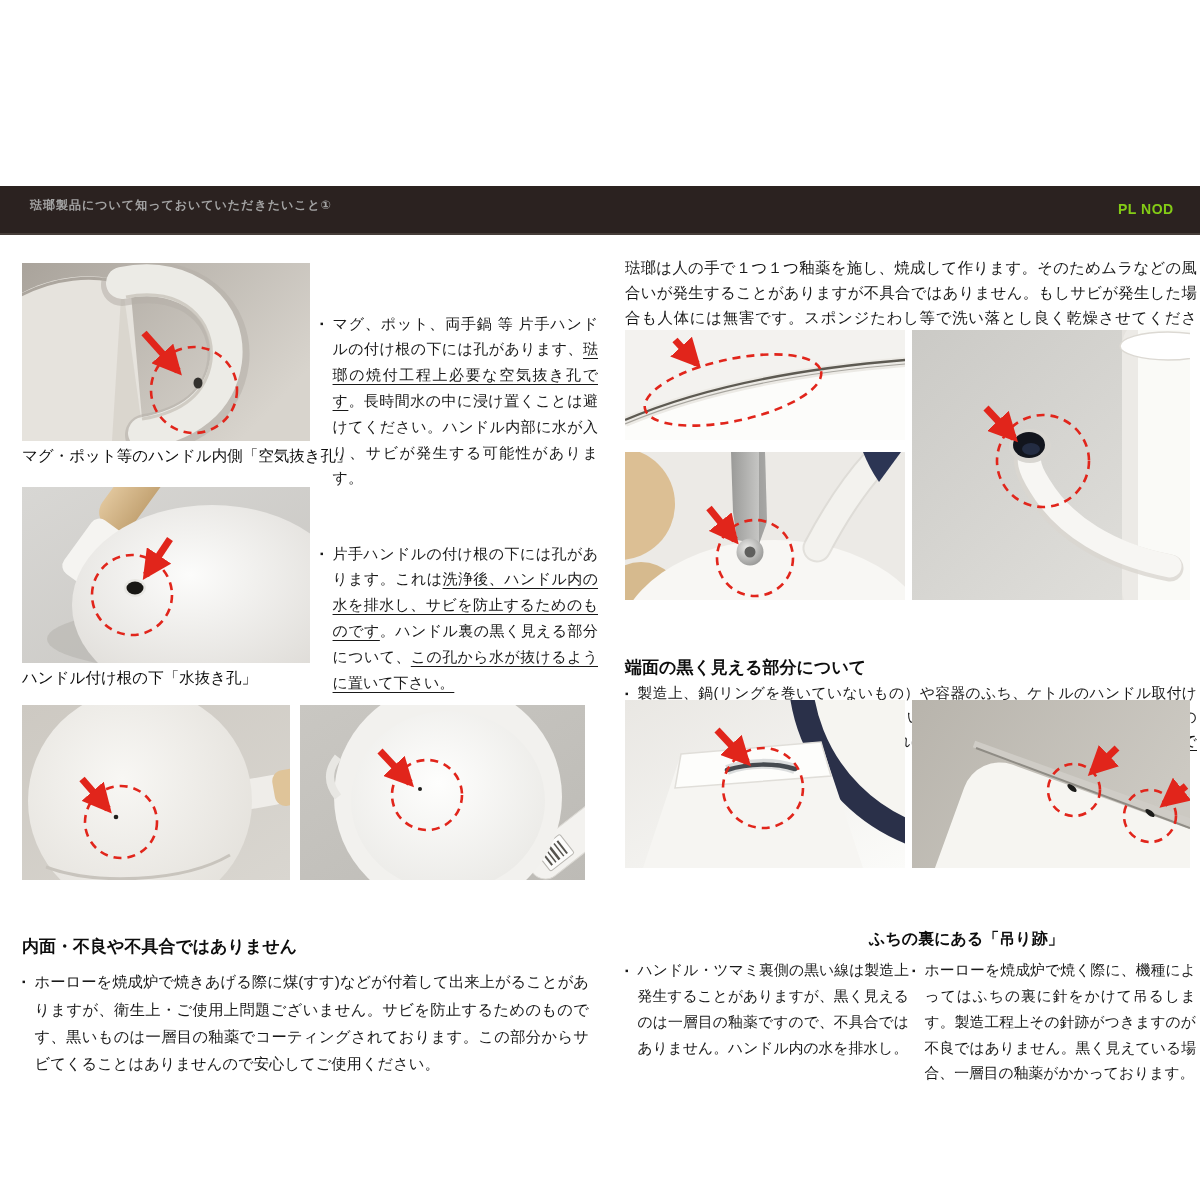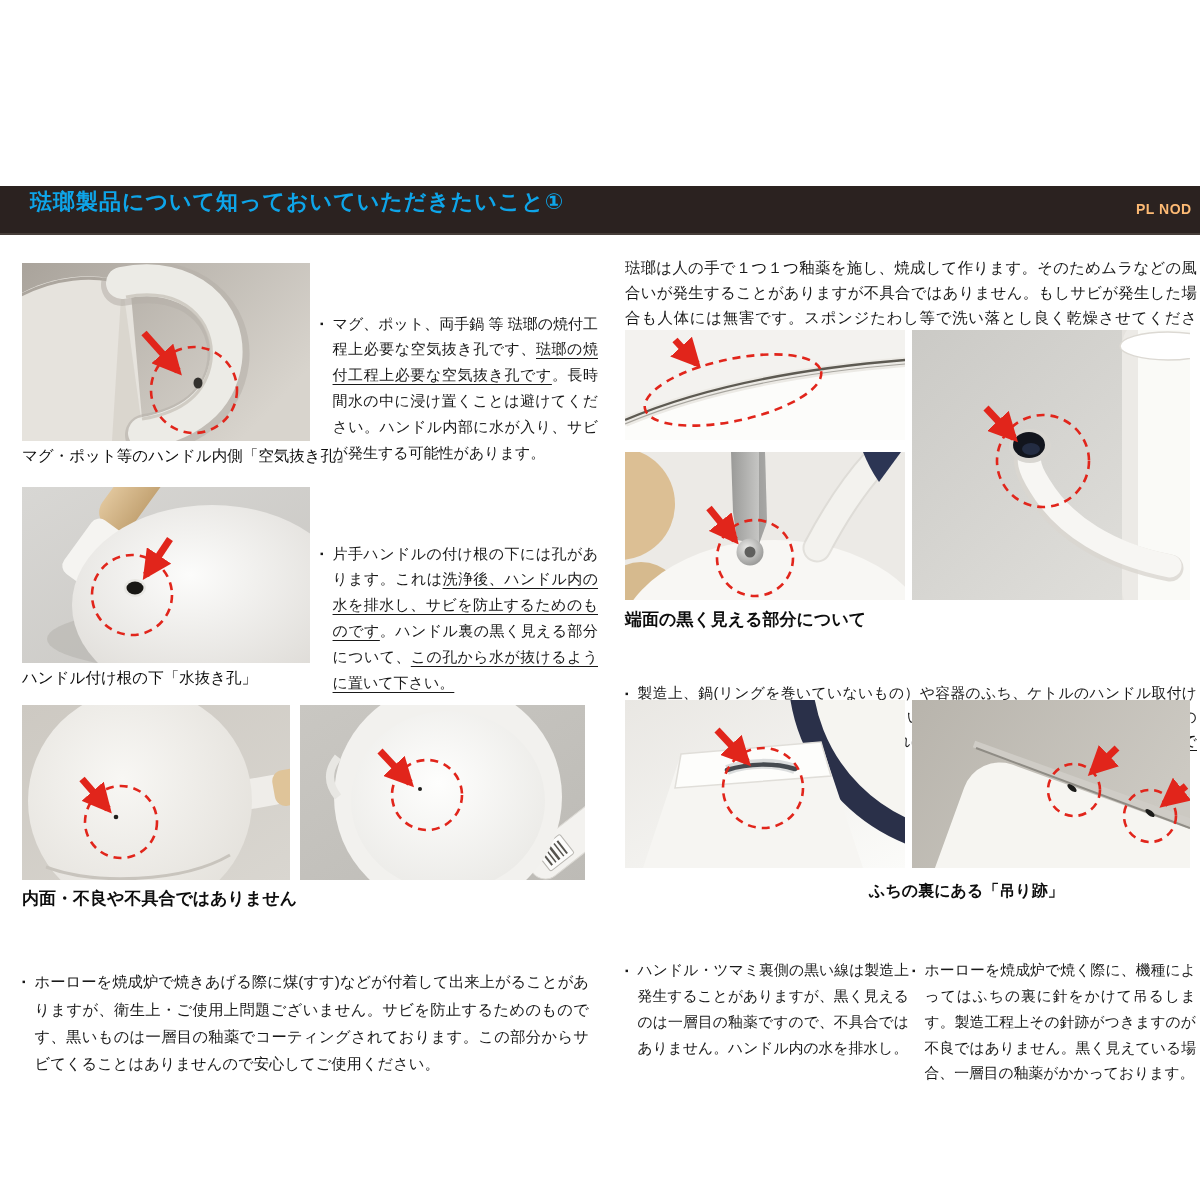--- a/index.html
+++ b/index.html
@@ -1,35 +1,35 @@
 <!DOCTYPE html>
 <html><head>
 <meta charset="utf-8">
 <style>
   html,body{margin:0;padding:0;background:#ffffff;}
   #page{position:relative;width:1200px;height:1200px;background:#ffffff;overflow:hidden;
         font-family:"Liberation Sans","DejaVu Sans",sans-serif;color:#191919;}
   
   .hbar{position:absolute;left:0;top:186px;width:1200px;height:47px;background:#2b2220;
         border-bottom:2px solid #463d39;}
-  .htitle{position:absolute;top:1px;font-size:22px;font-weight:bold;color:#0ea5e9;letter-spacing:1px;white-space:nowrap;}
-  .hbrand{position:absolute;top:15px;left:1118px;font-size:14px;font-weight:bold;color:#fdba74;letter-spacing:.5px;margin-left:18px;}
+  .htitle{position:absolute;top:11px;font-size:12px;font-weight:bold;color:#a3a3a3;letter-spacing:1px;white-space:nowrap;}
+  .hbrand{position:absolute;top:15px;left:1118px;font-size:14px;font-weight:bold;color:#84cc16;letter-spacing:.5px;}
   
   .photo{position:absolute;overflow:hidden;}
   .photo svg{display:block;width:100%;height:100%;}
   .dc{fill:none;stroke:#e1251b;stroke-width:2.6;stroke-dasharray:8 6;}
   .ar{stroke:#e1251b;stroke-width:7;}
   
   .txt{position:absolute;font-size:15px;line-height:1.72;text-align:justify;white-space:pre-wrap;}
   .brow{display:flex;gap:9px;align-items:flex-start;}
   .bul{flex:0 0 auto;font-size:10px;line-height:26px;}
   .bt{flex:1 1 auto;}
   .u{text-decoration:underline;text-decoration-thickness:1.3px;text-underline-offset:4px;}
   .cap{position:absolute;font-size:15.5px;font-weight:normal;color:#0d0d0d;white-space:nowrap;}
-  .hd{position:absolute;font-size:17px;font-weight:bold;color:#0d0d0d;white-space:nowrap;}
+  .hd{position:absolute;font-size:17px;font-weight:bold;color:#0d0d0d;white-space:nowrap;margin-top:48px;}
   .hd.sm{font-size:16px;}
 </style>
 </head>
 <body>
 
 <div id="page">
 
   <div class="hbar">
     <div class="htitle" style="left:30px">琺瑯製品について知っておいていただきたいこと①</div>
     <div class="hbrand">PL NOD</div>
@@ -55,21 +55,21 @@
       <path d="M104,34 C160,22 194,58 189,98 C184,132 158,150 120,156" stroke="#c9c4bc" stroke-width="3" fill="none" opacity="0.8"></path>
       <ellipse cx="176" cy="120" rx="4.5" ry="5.5" fill="#33312e"></ellipse>
       <circle class="dc" cx="172" cy="127" r="43"></circle>
       <line class="ar" x1="122" y1="70" x2="156" y2="108" marker-end="url(#m1)"></line>
     </svg>
   </div>
 
   <div class="txt" style="left:320px;top:259px;width:278px">
     <div class="brow">
       <span class="bul">▪</span>
-      <div class="bt"><span>マグ、ポット、両手鍋 等 琺瑯の焼付工程上必要な空気抜き孔です、</span><span class="u">琺瑯の焼付工程上必要な空気抜き孔です</span><span>。長時間水の中に浸け置くことは避けてください。ハンドル内部に水が入り、サビが発生する可能性があります。
+      <div class="bt"><span>マグ、ポット、両手鍋 等 片手ハンドルの付け根の下には孔があります、</span><span class="u">琺瑯の焼付工程上必要な空気抜き孔です</span><span>。長時間水の中に浸け置くことは避けてください。ハンドル内部に水が入り、サビが発生する可能性があります。
 </span></div>
     </div>
   </div>
 
   <div class="cap" style="left:22px;top:446px">マグ・ポット等のハンドル内側「空気抜き孔」</div>
 
   <div class="photo" style="left:22px;top:487px;width:288px;height:176px">
     <svg viewBox="0 0 288 176">
       <defs>
         <linearGradient id="p2bg" x1="0" y1="0" x2="1" y2="1">

